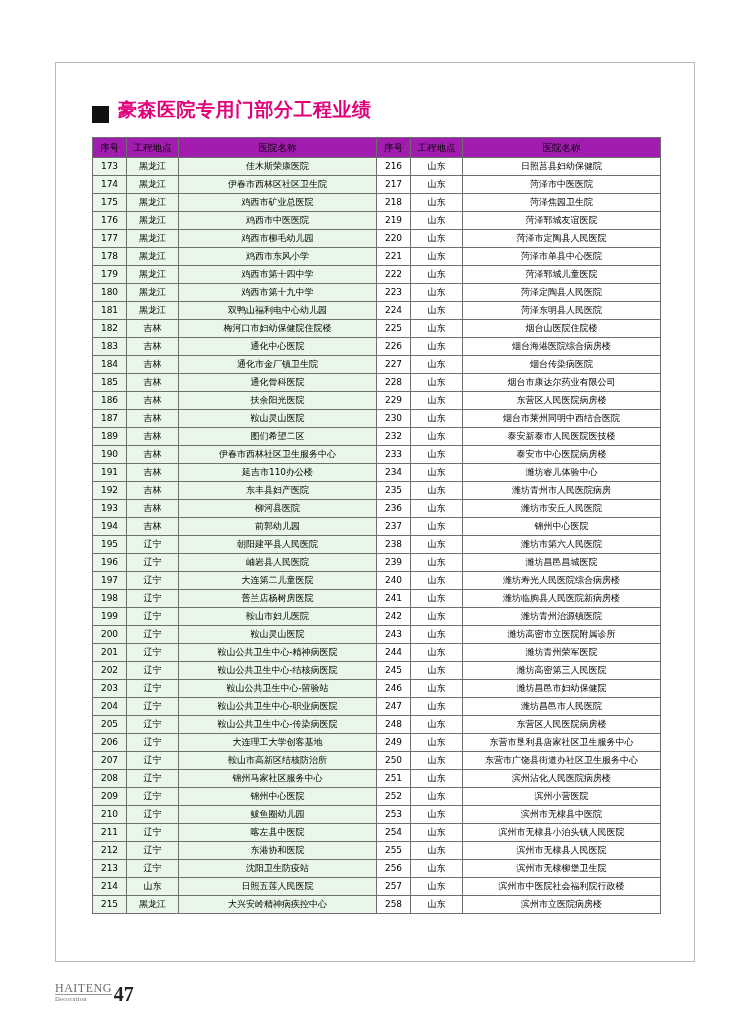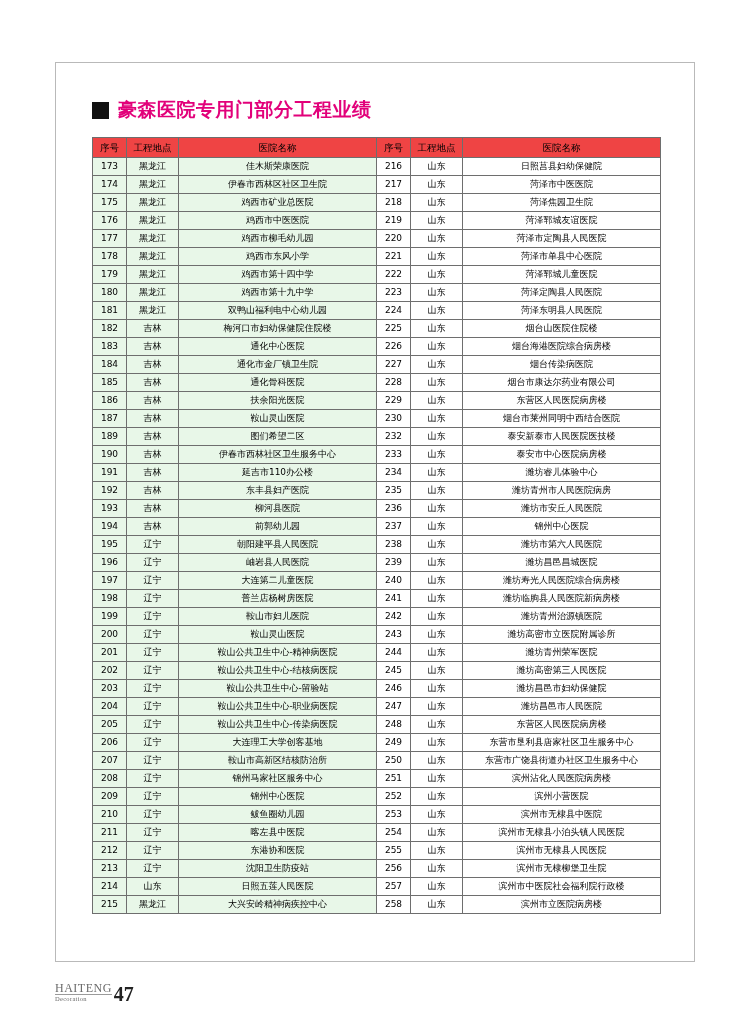--- a/index.html
+++ b/index.html
@@ -18,21 +18,21 @@
     left: 55px;
     top: 62px;
     width: 640px;
     height: 900px;
     border: 1px solid #b9b9b9;
     background: #ffffff;
     box-sizing: border-box;
   }
   .title-row {
     display: flex;
-    align-items: center;
+    align-items: flex-end;
     margin: 34px 0 0 36px;
   }
   .title-marker {
     width: 17px;
     height: 17px;
     background: #111111;
     margin-right: 9px;
   }
   .title-text {
     font-family: "DejaVu Sans", sans-serif;
@@ -58,21 +58,21 @@
     line-height: 1.05;
     height: 17px;
     text-align: center;
     vertical-align: middle;
     color: #000000;
     padding: 0 1px;
     overflow: hidden;
     white-space: nowrap;
   }
   table.perf th {
-    background: #ef4444;
+    background: #a21caf;
     font-weight: normal;
     height: 19px;
     font-size: 9.5px;
   }
   
   col.c-no { width: 34px; }
   col.c-loc { width: 52px; }
   col.c-name { width: 198px; }
   .tint { background: #e8f7e8; }
   .white { background: #ffffff; }

